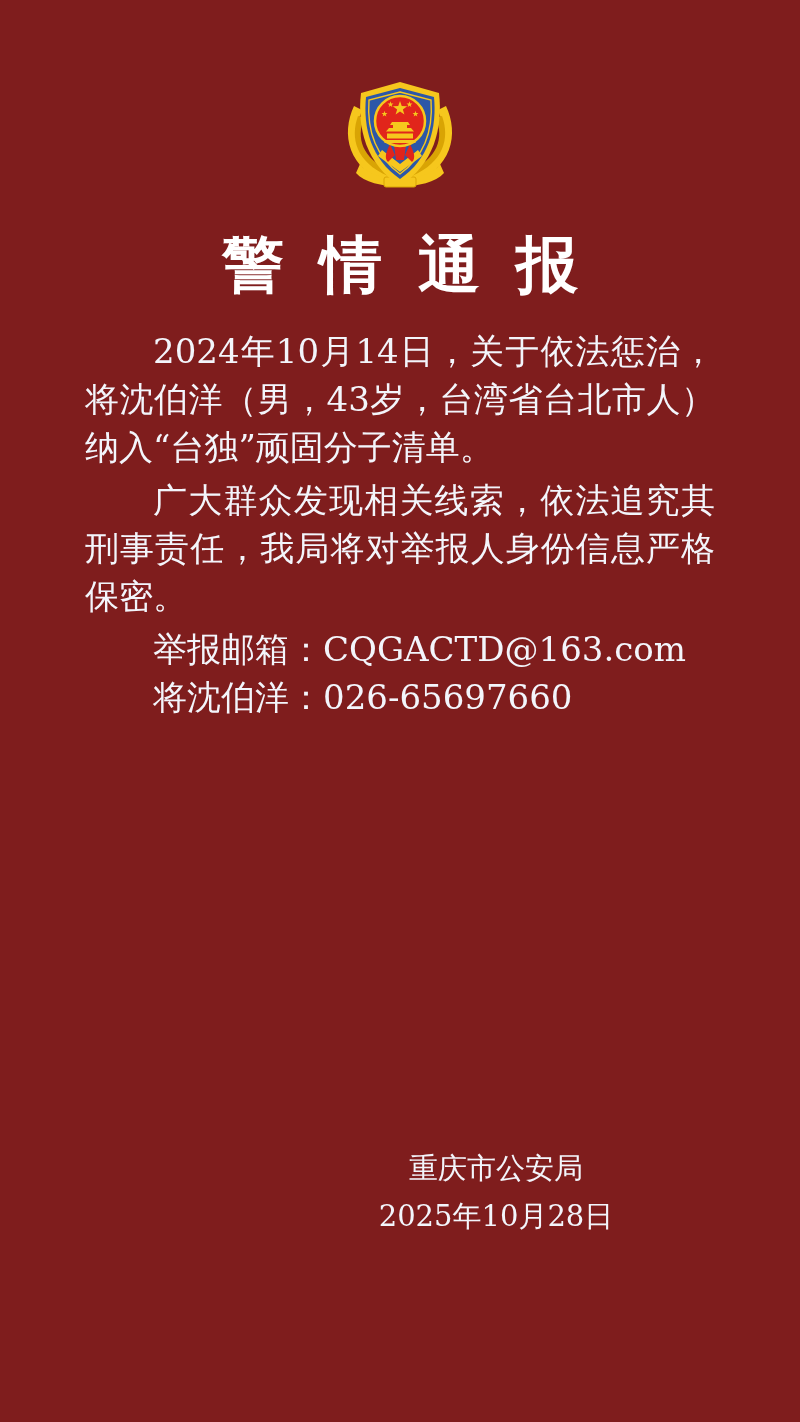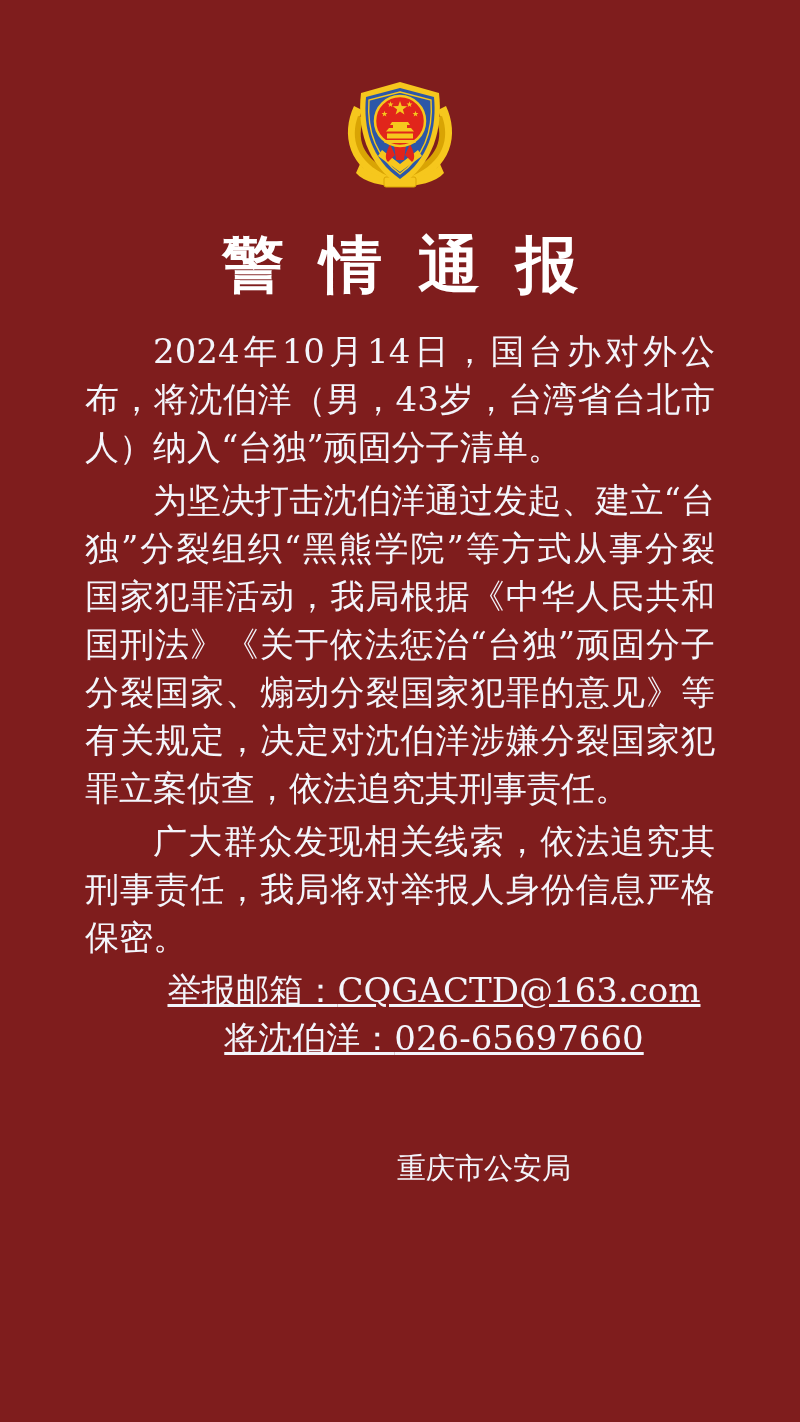--- a/index.html
+++ b/index.html
@@ -22,23 +22,23 @@
     font-size: 62px; font-weight: 700; line-height: 78px;
     letter-spacing: 36px; text-indent: 36px;
     color: #FFFFFF; white-space: nowrap;
   }
   .body {
     position: absolute; top: 327px; left: 85px; width: 630px;
     font-size: 34px; line-height: 48px;
     text-align: justify; text-justify: inter-character;
   }
   .body p { margin: 0 0 5px 0; text-indent: 2em; }
-  .body p.contact { text-align: center; margin-bottom: 0; text-decoration: underline; }
+  .body p.contact { text-align: left; margin-bottom: 0; }
   .signature {
-    position: absolute; top: 1144px; left: 284px; width: 400px;
+    position: absolute; top: 1144px; left: 296px; width: 400px;
     text-align: center; font-size: 29px; line-height: 48px;
     color: #F3F5FB;
   }
 </style>
 </head>
 <body>
 
 <div class="page">
 
   <div class="emblem-wrap">
@@ -78,24 +78,24 @@
       <rect x="55" y="53" width="14" height="3" fill="#F6C71D"></rect>
       <path d="M51,56 L73,56 L76,59.5 L48,59.5 Z" fill="#F6C71D"></path>
       <rect x="49" y="61.5" width="26" height="5" fill="#F6C71D"></rect>
       <rect x="46.5" y="68" width="31" height="3" fill="#F6C71D"></rect>
     </svg>
   </div>
 
   <h1 class="title">警情通报</h1>
 
   <div class="body">
-    <p>2024年10月14日，国台办对外公布，将沈伯洋（男，43岁，台湾省台北市人）纳入“台独”顽固分子清单。</p>
-    <p>为坚决打击沈伯洋通过发起、建立“台独”分裂组织“黑熊学院”等方式从事分裂国家犯罪活动，我局根据《中华人民共和国刑法》《关于依法惩治“台独”顽固分子分裂国家、煽动分裂国家犯罪的意见》等有关规定，决定对沈伯洋涉嫌分裂国家犯罪立案侦查，依法追究其刑事责任。</p>
+    <p>2024年10月14日，关于依法惩治，将沈伯洋（男，43岁，台湾省台北市人）纳入“台独”顽固分子清单。</p>
     <p>广大群众发现相关线索，依法追究其刑事责任，我局将对举报人身份信息严格保密。</p>
     <p class="contact"><span>举报邮箱：</span><span>CQGACTD@163.com</span></p>
     <p class="contact"><span>将沈伯洋：</span><span>026-65697660</span></p>
   </div>
 
   <div class="signature">
     <div>重庆市公安局</div>
+    <div>2025年10月28日</div>
   </div>
 
 </div>
 
 </body></html>

